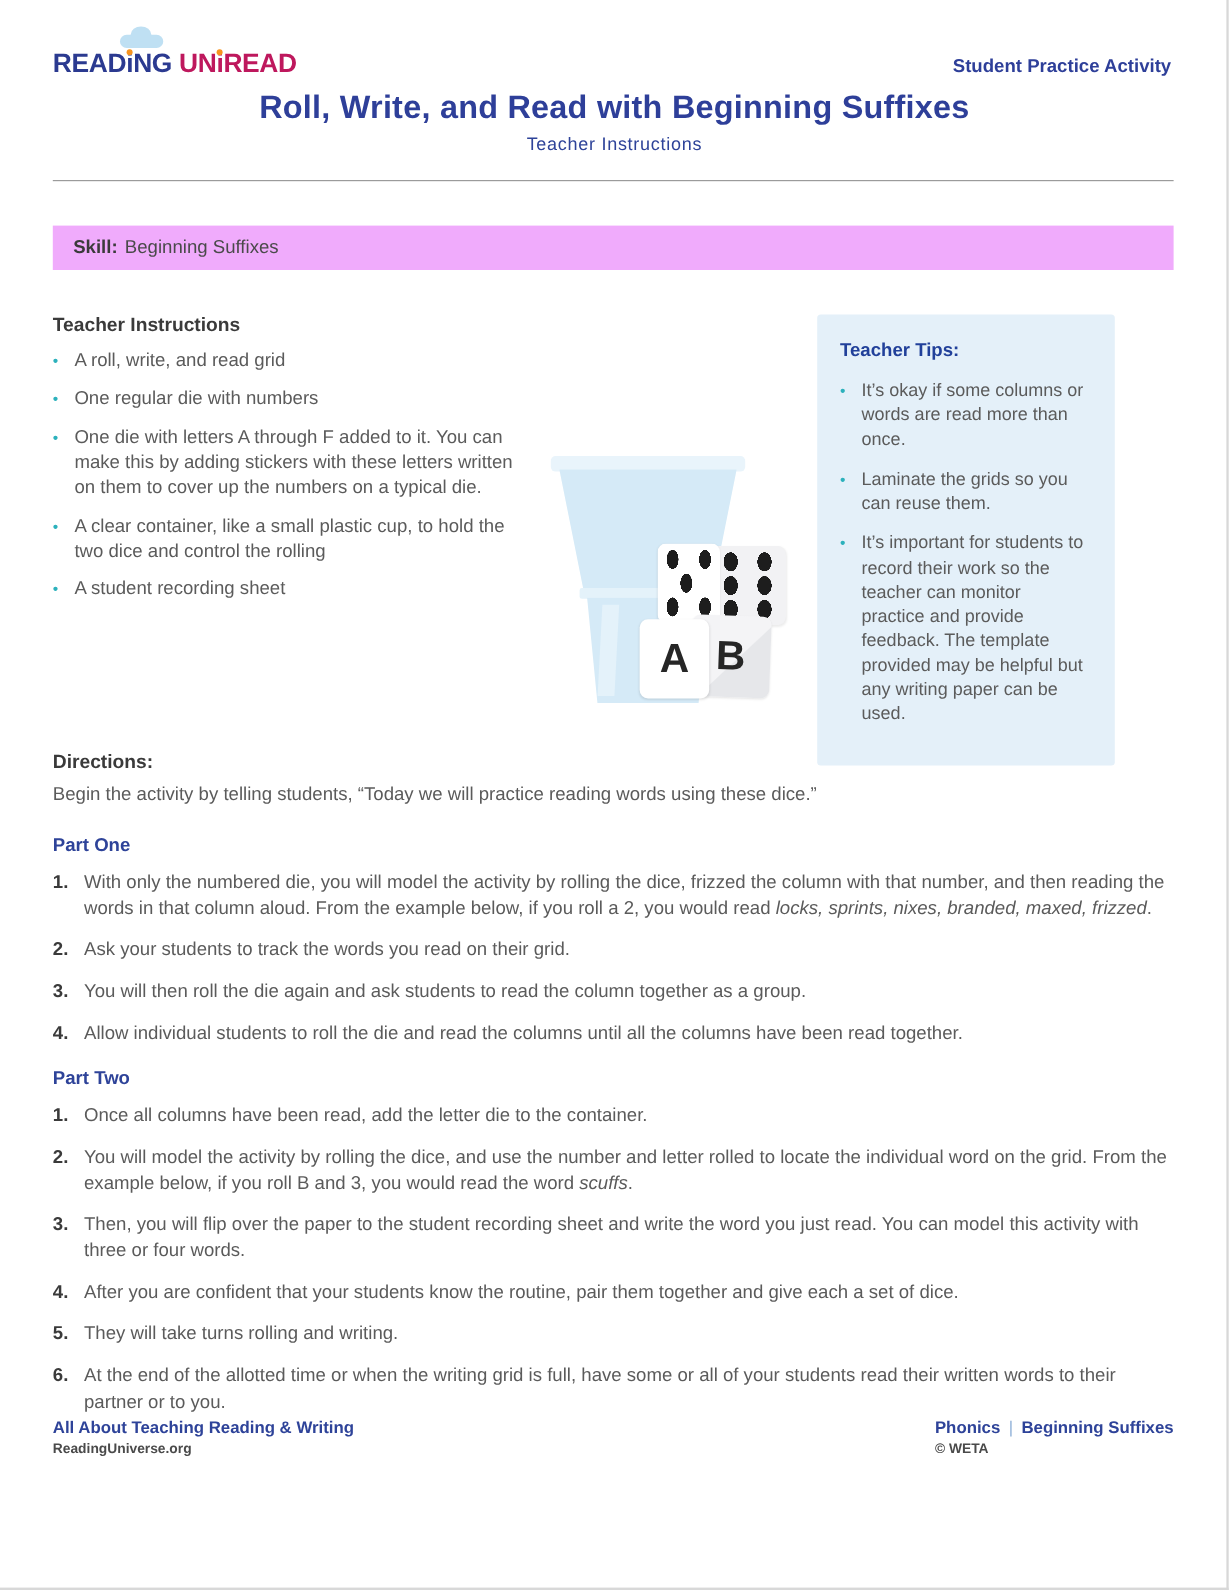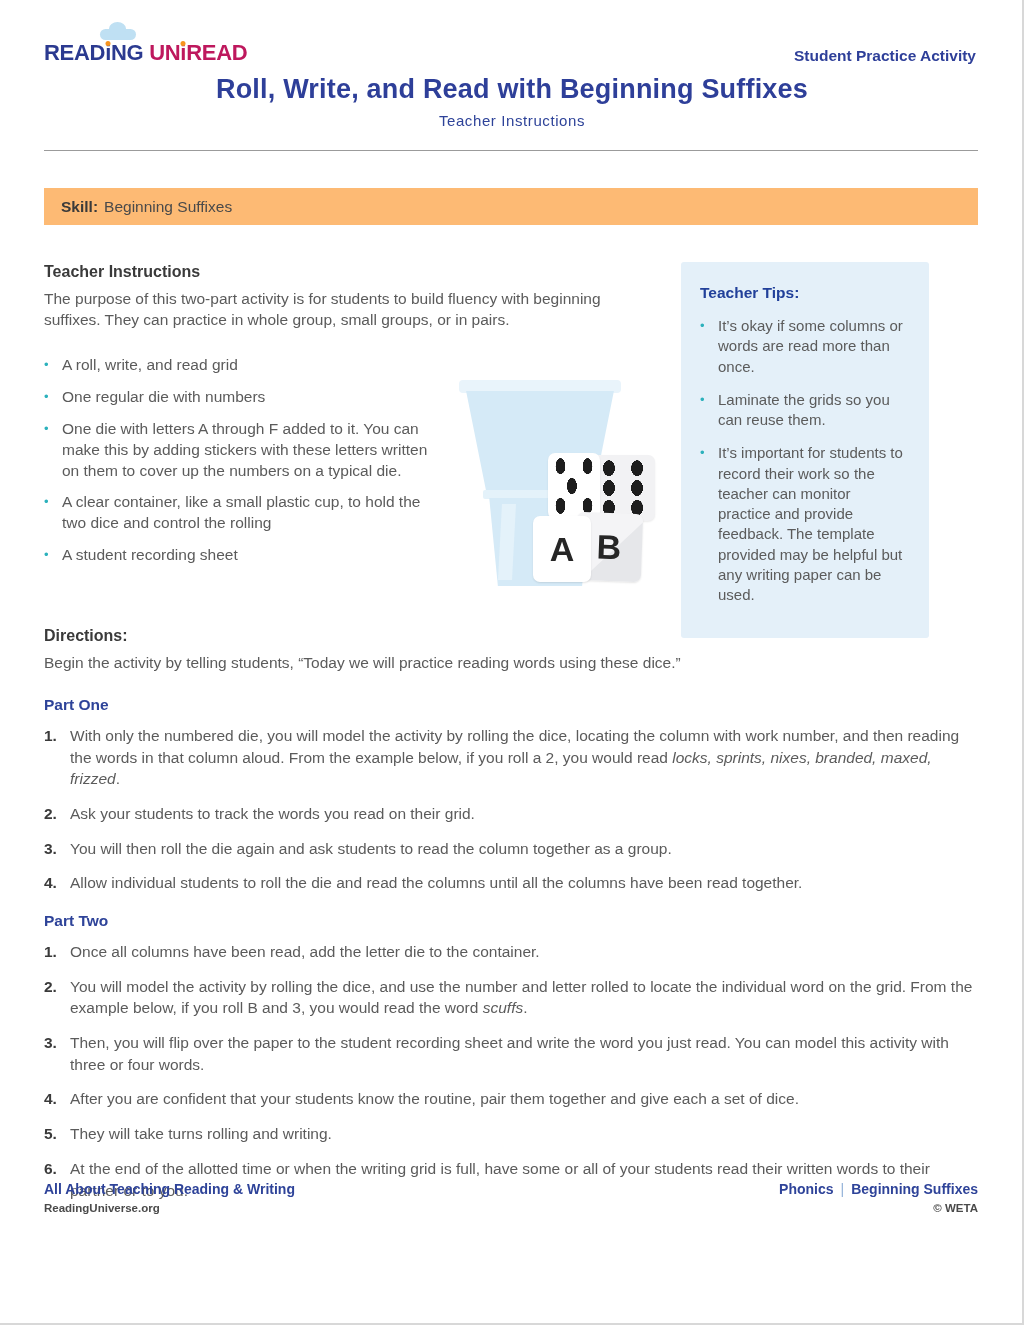--- a/index.html
+++ b/index.html
@@ -20,21 +20,21 @@
 
   .corner-label { position:absolute; right:46px; top:47px; color:#2e3f99; font-size:15.5px; font-weight:bold; }
 
   .doc-title { position:absolute; left:0; top:74px; width:1024px; text-align:center;
                color:#2e3f99; font-size:27px; font-weight:bold; letter-spacing:0.2px; }
   .doc-subtitle { position:absolute; left:0; top:112px; width:1024px; text-align:center;
                   color:#2e4399; font-size:15px; letter-spacing:0.6px; }
   .rule { position:absolute; left:44px; top:150px; width:934px; border-top:1.5px solid #9b9b9b; }
 
   
-  .skill-bar { position:absolute; left:44px; top:188px; width:934px; height:37px; background:#fdba74;
+  .skill-bar { position:absolute; left:44px; top:188px; width:934px; height:37px; background:#f0abfc;
                display:flex; align-items:center; padding-left:17px; font-size:15.5px; }
   .skill-bar .lbl { font-weight:bold; color:#3a3a3a; margin-right:6px; }
   .skill-bar .val { color:#4a4a4a; }
 
   
   .left-col { position:absolute; left:44px; top:263px; width:625px; }
   h3.sec { font-size:16px; font-weight:bold; color:#3a3a3a; margin-bottom:8px; }
   .body-text { font-size:15.5px; color:#5b5b5b; line-height:1.35; }
   .intro-par { width:612px; margin-bottom:24px; }
   .materials-list { list-style:none; width:392px; margin-top:10px; }
@@ -90,21 +90,21 @@
   h3.part { font-size:15.5px; font-weight:bold; color:#2e4399; margin-bottom:11px; }
   .steps { list-style:none; margin-bottom:18px; }
   .steps li { display:flex; font-size:15.5px; color:#5b5b5b; line-height:1.4; margin-bottom:13px; }
   .steps .num { flex:0 0 26px; font-weight:bold; color:#3a3a3a; }
   .li-text i { font-style:italic; }
 
   
   .footer { position:absolute; left:44px; top:1181px; width:934px; display:flex; justify-content:space-between; }
   .footer .f-bold { font-size:14px; font-weight:bold; color:#2e4399; }
   .footer .f-small { font-size:11.5px; font-weight:bold; color:#4a4a4a; margin-top:5px; }
-  .footer .right { text-align:right; }
+  .footer .right { }
   .footer .sep { color:#8fb0d8; font-weight:normal; margin:0 7px; }
 </style>
 </head>
 <body>
 
 <div class="page">
 
   <div class="logo">
     <span class="logo-cloud"></span>
     <span class="navy">READ</span><span class="navy idot">i</span><span class="navy">NG</span><span class="sky"> UN</span><span class="sky idot">i</span><span class="sky">READ</span>
@@ -114,21 +114,20 @@
   <div class="doc-subtitle">Teacher Instructions</div>
   <div class="rule"></div>
 
   <div class="skill-bar">
     <span class="lbl">Skill:</span>
     <span class="val">Beginning Suffixes</span>
   </div>
 
   <div class="left-col">
     <h3 class="sec">Teacher Instructions</h3>
-    <p class="body-text intro-par">The purpose of this two-part activity is for students to build fluency with beginning suffixes. They can practice in whole group, small groups, or in pairs.</p>
     <ul class="materials-list">
         <li>
           <span class="blt">•</span>
           <span class="li-text"><span>A roll, write, and read grid</span></span>
         </li>
         <li>
           <span class="blt">•</span>
           <span class="li-text"><span>One regular die with numbers</span></span>
         </li>
         <li>
@@ -176,21 +175,21 @@
   </div>
 
   <div class="main-flow">
     <h3 class="sec">Directions:</h3>
     <p class="body-text directions-intro">Begin the activity by telling students, “Today we will practice reading words using these dice.”</p>
 
     <h3 class="part">Part One</h3>
     <ol class="steps">
         <li>
           <span class="num">1.</span>
-          <span class="li-text"><span>With only the numbered die, you will model the activity by rolling the dice, locating the column with work number, and then reading the words in that column aloud. From the example below, if you roll a 2, you would read </span><i>locks, sprints, nixes, branded, maxed, frizzed</i><span>.</span></span>
+          <span class="li-text"><span>With only the numbered die, you will model the activity by rolling the dice, frizzed the column with that number, and then reading the words in that column aloud. From the example below, if you roll a 2, you would read </span><i>locks, sprints, nixes, branded, maxed, frizzed</i><span>.</span></span>
         </li>
         <li>
           <span class="num">2.</span>
           <span class="li-text"><span>Ask your students to track the words you read on their grid.</span></span>
         </li>
         <li>
           <span class="num">3.</span>
           <span class="li-text"><span>You will then roll the die again and ask students to read the column together as a group.</span></span>
         </li>
         <li>

